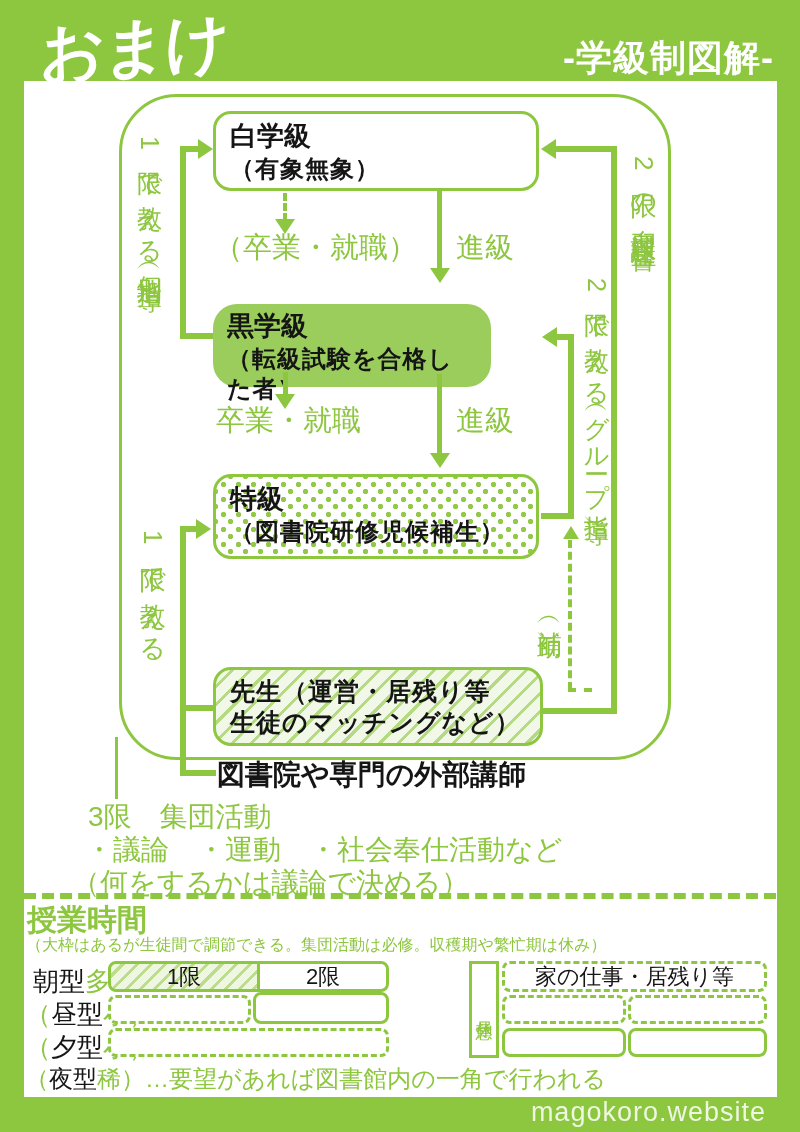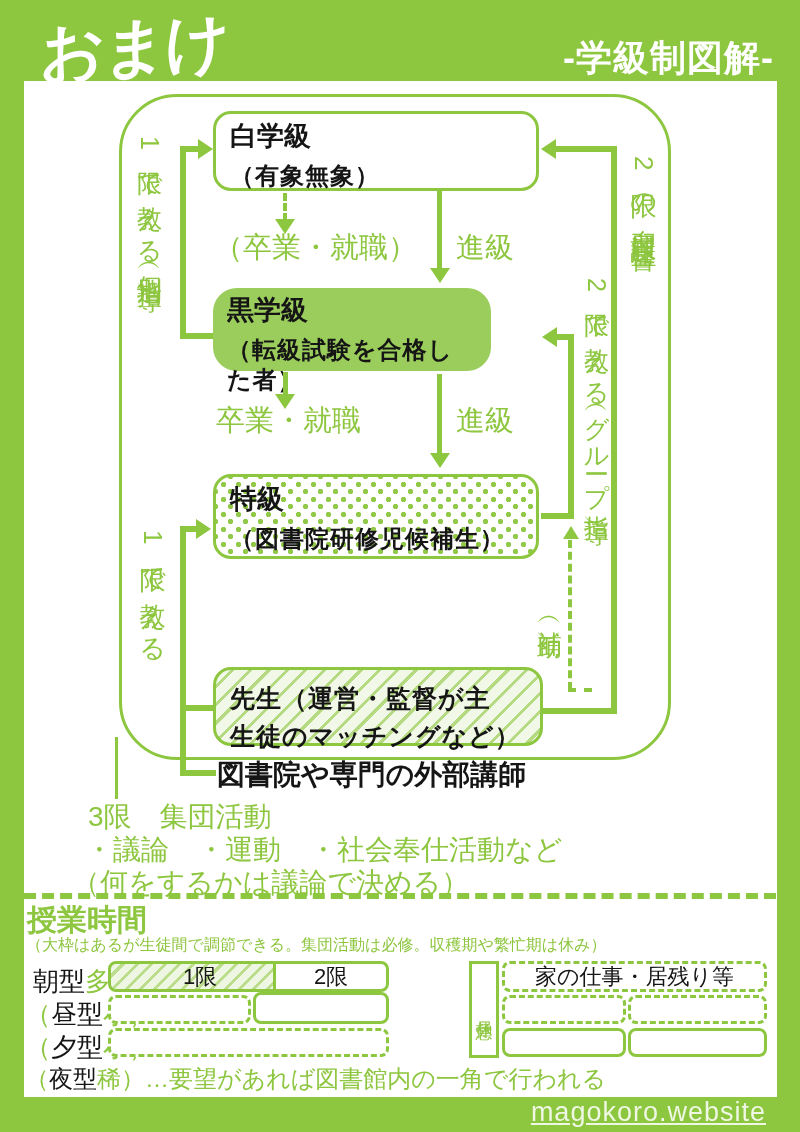--- a/index.html
+++ b/index.html
@@ -8,21 +8,21 @@
   .abs{position:absolute;}
   .white-area{left:24px;top:81px;width:753px;height:1016px;background:#ffffff;}
   .g{color:#8dc63f;}
   .blk{color:#151515;}
   .logo{left:40px;top:4px;font-size:64px;font-weight:bold;color:#fff;
         transform:rotate(-4deg) skewX(-5deg);letter-spacing:-3px;}
   .doc-title{right:26px;top:34px;font-size:36px;font-weight:bold;color:#fff;letter-spacing:1px;}
   .frame{left:119px;top:94px;width:546px;height:660px;border:3px solid #8dc63f;border-radius:58px;}
   .fbox{border:3px solid #8dc63f;border-radius:18px;background:#fff;padding:6px 14px;box-sizing:border-box;}
   .fbox .l1{font-size:27px;font-weight:bold;color:#151515;line-height:1.25;}
-  .fbox .l2{font-size:24px;font-weight:bold;color:#151515;line-height:1.25;letter-spacing:1px;margin-top:7px;}
+  .fbox .l2{font-size:24px;font-weight:bold;color:#151515;line-height:1.25;letter-spacing:1px;}
   .fill-green{background:#9bcd5c;border:none;border-radius:24px;}
   .dots{background-color:#fff;
         background-image:radial-gradient(circle,rgba(141,198,63,.95) 2.4px,transparent 3px),
                          radial-gradient(circle,rgba(141,198,63,.95) 2.4px,transparent 3px);
         background-size:15px 15px;background-position:0 0,7px 7px;}
   .hatch{background-image:repeating-linear-gradient(135deg,rgba(141,198,63,.12) 0 10px,rgba(141,198,63,.65) 10px 13px);}
   .hatch-dense{background-image:repeating-linear-gradient(135deg,rgba(141,198,63,.15) 0 7px,rgba(141,198,63,.6) 7px 10px);}
   .vtext{writing-mode:vertical-rl;text-orientation:mixed;letter-spacing:3px;}
   .gl{background:#8dc63f;}  
   .dash-v{border-left:4px dashed #8dc63f;}
@@ -58,40 +58,40 @@
   </div>
 
   <div class="abs dash-v" style="left:283px;top:193px;height:28px;"></div>
   <div class="abs tri tri-down" style="left:275px;top:219px;"></div>
   <div class="abs gtxt" style="left:214px;top:228px;">（卒業・就職）</div>
 
   <div class="abs gl" style="left:437px;top:189px;width:5px;height:81px;"></div>
   <div class="abs tri tri-down" style="left:430px;top:268px;"></div>
   <div class="abs gtxt" style="left:456px;top:228px;">進級</div>
 
-  <div class="abs fbox fill-green" style="left:213px;top:288px;width:278px;height:83px;">
+  <div class="abs fbox fill-green" style="left:213px;top:304px;width:278px;height:83px;">
     <div class="l1">黒学級</div>
     <div class="l2">（転級試験を合格した者）</div>
   </div>
 
   <div class="abs gl" style="left:283px;top:372px;width:5px;height:24px;"></div>
   <div class="abs tri tri-down" style="left:275px;top:394px;"></div>
   <div class="abs gtxt" style="left:216px;top:401px;">卒業・就職</div>
 
   <div class="abs gl" style="left:437px;top:374px;width:5px;height:81px;"></div>
   <div class="abs tri tri-down" style="left:430px;top:453px;"></div>
   <div class="abs gtxt" style="left:456px;top:401px;">進級</div>
 
   <div class="abs fbox dots" style="left:213px;top:474px;width:326px;height:85px;">
     <div class="l1">特級</div>
     <div class="l2">（図書院研修児候補生）</div>
   </div>
 
   <div class="abs fbox hatch" style="left:213px;top:667px;width:330px;height:79px;">
-    <div class="l2" style="font-size:25px;">先生（運営・監督が主</div>
+    <div class="l2" style="font-size:25px;">先生（運営・居残り等</div>
     <div class="l2" style="font-size:25px;font-family:Liberation Serif, serif;">生徒のマッチングなど）</div>
   </div>
   <div class="abs blk" style="left:217px;top:756px;font-size:28px;font-weight:bold;">図書院や専門の外部講師</div>
 
   <div class="abs gl" style="left:180px;top:146px;width:6px;height:193px;"></div>
   <div class="abs gl" style="left:180px;top:146px;width:20px;height:6px;"></div>
   <div class="abs tri tri-right" style="left:198px;top:139px;"></div>
   <div class="abs gl" style="left:180px;top:333px;width:33px;height:6px;"></div>
   <div class="abs vtext g" style="left:134px;top:136px;font-size:25px;">1限で教える（個別指導）</div>
 
@@ -134,21 +134,21 @@
     <span class="g"></span><span class="blk">朝型</span><span class="g">多</span><span class="g"></span>
   </div>
   <div class="abs row-label" style="left:25px;top:997px;">
     <span class="g">（</span><span class="blk">昼型</span><span class="g">小</span><span class="g">）</span>
   </div>
   <div class="abs row-label" style="left:25px;top:1030px;">
     <span class="g">（</span><span class="blk">夕型</span><span class="g">小</span><span class="g">）</span>
   </div>
 
   <div class="abs cell b-solid" style="left:108px;top:961px;width:281px;height:31px;display:flex;overflow:hidden;">
-    <div class="hatch-dense cell-label" style="width:146px;border-right:3px solid #8dc63f;display:flex;align-items:center;justify-content:center;padding-left:16px;">1限</div>
+    <div class="hatch-dense cell-label" style="width:146px;border-right:3px solid #8dc63f;display:flex;align-items:center;justify-content:center;">1限</div>
     <div class="cell-label" style="flex:1;display:flex;align-items:center;justify-content:center;">2限</div>
   </div>
 
 
   <div class="abs b-solid" style="left:469px;top:961px;width:30px;height:97px;background:#fff;box-sizing:border-box;display:flex;align-items:center;justify-content:center;">
     <div class="vtext g" style="font-size:17px;letter-spacing:1px;">昼休憩</div>
   </div>
 
   <div class="abs cell b-dash cell-label" style="left:502px;top:961px;width:265px;height:31px;display:flex;align-items:center;justify-content:center;">家の仕事・居残り等</div>
 
@@ -158,14 +158,14 @@
   <div class="abs cell b-dash" style="left:628px;top:995px;width:139px;height:29px;"></div>
 
   <div class="abs cell b-dash" style="left:108px;top:1028px;width:281px;height:29px;"></div>
   <div class="abs cell b-solid hatch-dense" style="left:502px;top:1028px;width:124px;height:29px;"></div>
   <div class="abs cell b-solid" style="left:628px;top:1028px;width:139px;height:29px;"></div>
 
   <div class="abs" style="left:25px;top:1063px;font-size:24px;white-space:nowrap;">
     <span class="g">（</span><span class="blk">夜型</span><span class="g">稀</span><span class="g">）</span><span class="g">…要望があれば図書館内の一角で行われる</span>
   </div>
 
-  <div class="abs site" style="right:34px;top:1097px;text-decoration:underline;">magokoro.website</div>
+  <div class="abs site" style="right:34px;top:1097px;">magokoro.website</div>
 </div>
 
 </body></html>

